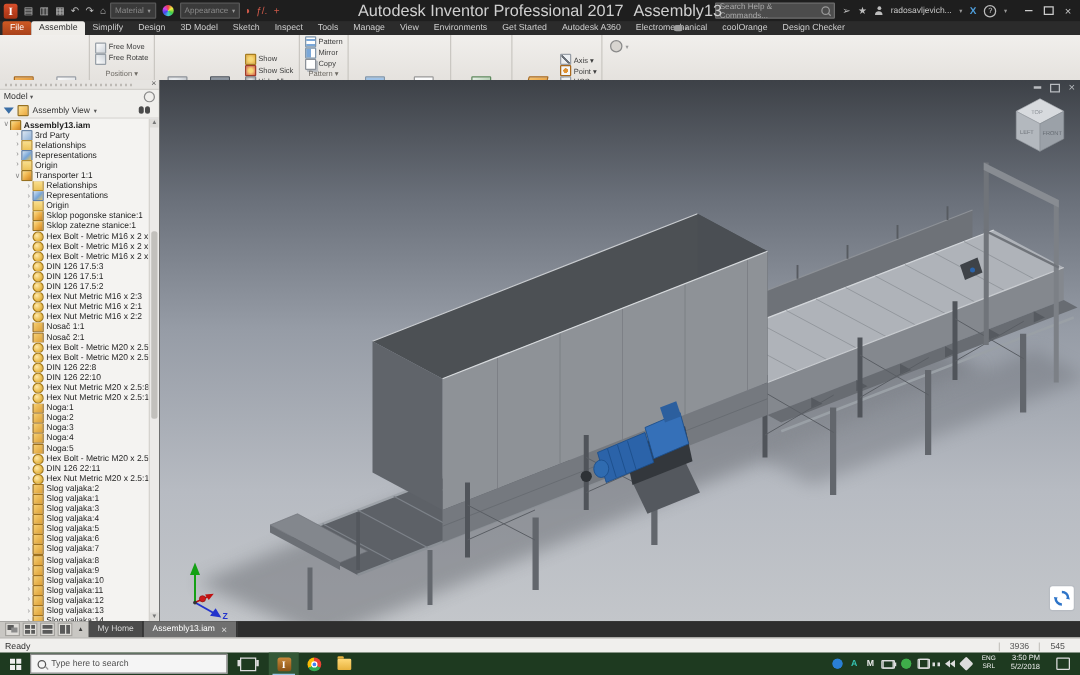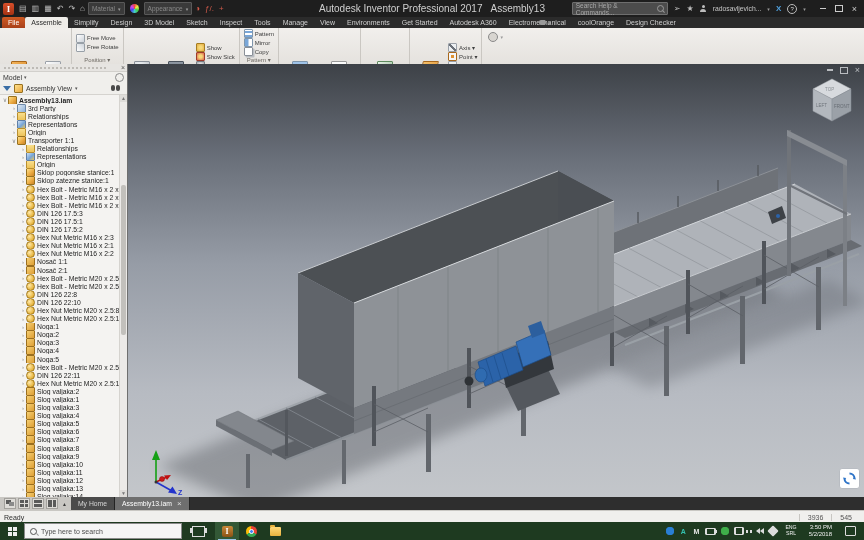--- a/index.html
+++ b/index.html
@@ -5,21 +5,21 @@
   html,body{margin:0;padding:0;background:#000;}
   #app{position:relative;width:864px;height:540px;overflow:hidden;font-family:"Liberation Sans",sans-serif;background:#2b2b2b;cursor:default;}
   
   .titlebar{position:absolute;top:0;left:0;right:0;height:17px;background:#1e1e1e;display:flex;align-items:center;padding:0 3px;color:#c6c6c6;}
   .inv-logo{width:11px;height:12px;background:linear-gradient(#d94f2b,#a53313);border-radius:2px;color:#fff;font-size:9px;font-weight:bold;display:flex;align-items:center;justify-content:center;margin-right:5px;font-family:"Liberation Serif",serif;}
   .qat{display:flex;align-items:center;gap:5px;}
   .qat-btn{font-size:8px;color:#bdbdbd;line-height:8px;}
   .qat-btn .red{color:#d05a4a;}
   .tb-dd{display:flex;align-items:center;height:11px;background:#3a3a3a;border:1px solid #585858;border-radius:1px;color:#8a8a8a;font-size:6.5px;padding:0 3px;margin:0 3px;gap:3px;}
   .colorwheel{width:9px;height:9px;border-radius:50%;background:conic-gradient(#e44,#ee4,#4c4,#4cc,#44e,#c4e,#e44);margin:0 2px;}
-  .tb-title{position:absolute;left:0;right:0;text-align:center;font-size:10px;color:#cfcfcf;pointer-events:none;}
+  .tb-title{position:absolute;left:0;right:0;text-align:center;font-size:13px;color:#cfcfcf;pointer-events:none;}
   .tb-title .doc{margin-left:8px;}
   .tb-right{margin-left:auto;display:flex;align-items:center;gap:6px;}
   .tb-search{display:flex;align-items:center;gap:3px;width:88px;height:11px;background:#4c4c4c;border:1px solid #6e6e6e;border-radius:1px;padding:0 3px;font-size:6.5px;color:#a9a9a9;}
   .mag{width:5px;height:5px;border:1px solid #999;border-radius:50%;position:relative;display:inline-block;flex:none;}
   .mag::after{content:"";position:absolute;width:3px;height:1px;background:#999;transform:rotate(45deg);right:-2.5px;bottom:-1px;}
   .person{width:7px;height:7px;position:relative;}
   .person::before{content:"";position:absolute;top:0;left:2px;width:3px;height:3px;border-radius:50%;background:#bdbdbd;}
   .person::after{content:"";position:absolute;bottom:0;left:0.5px;width:6px;height:3px;border-radius:3px 3px 0 0;background:#bdbdbd;}
   .tb-user{font-size:6.8px;color:#c6c6c6;}
   .x-blue{color:#4f9fdc;font-weight:bold;font-size:8px;}

